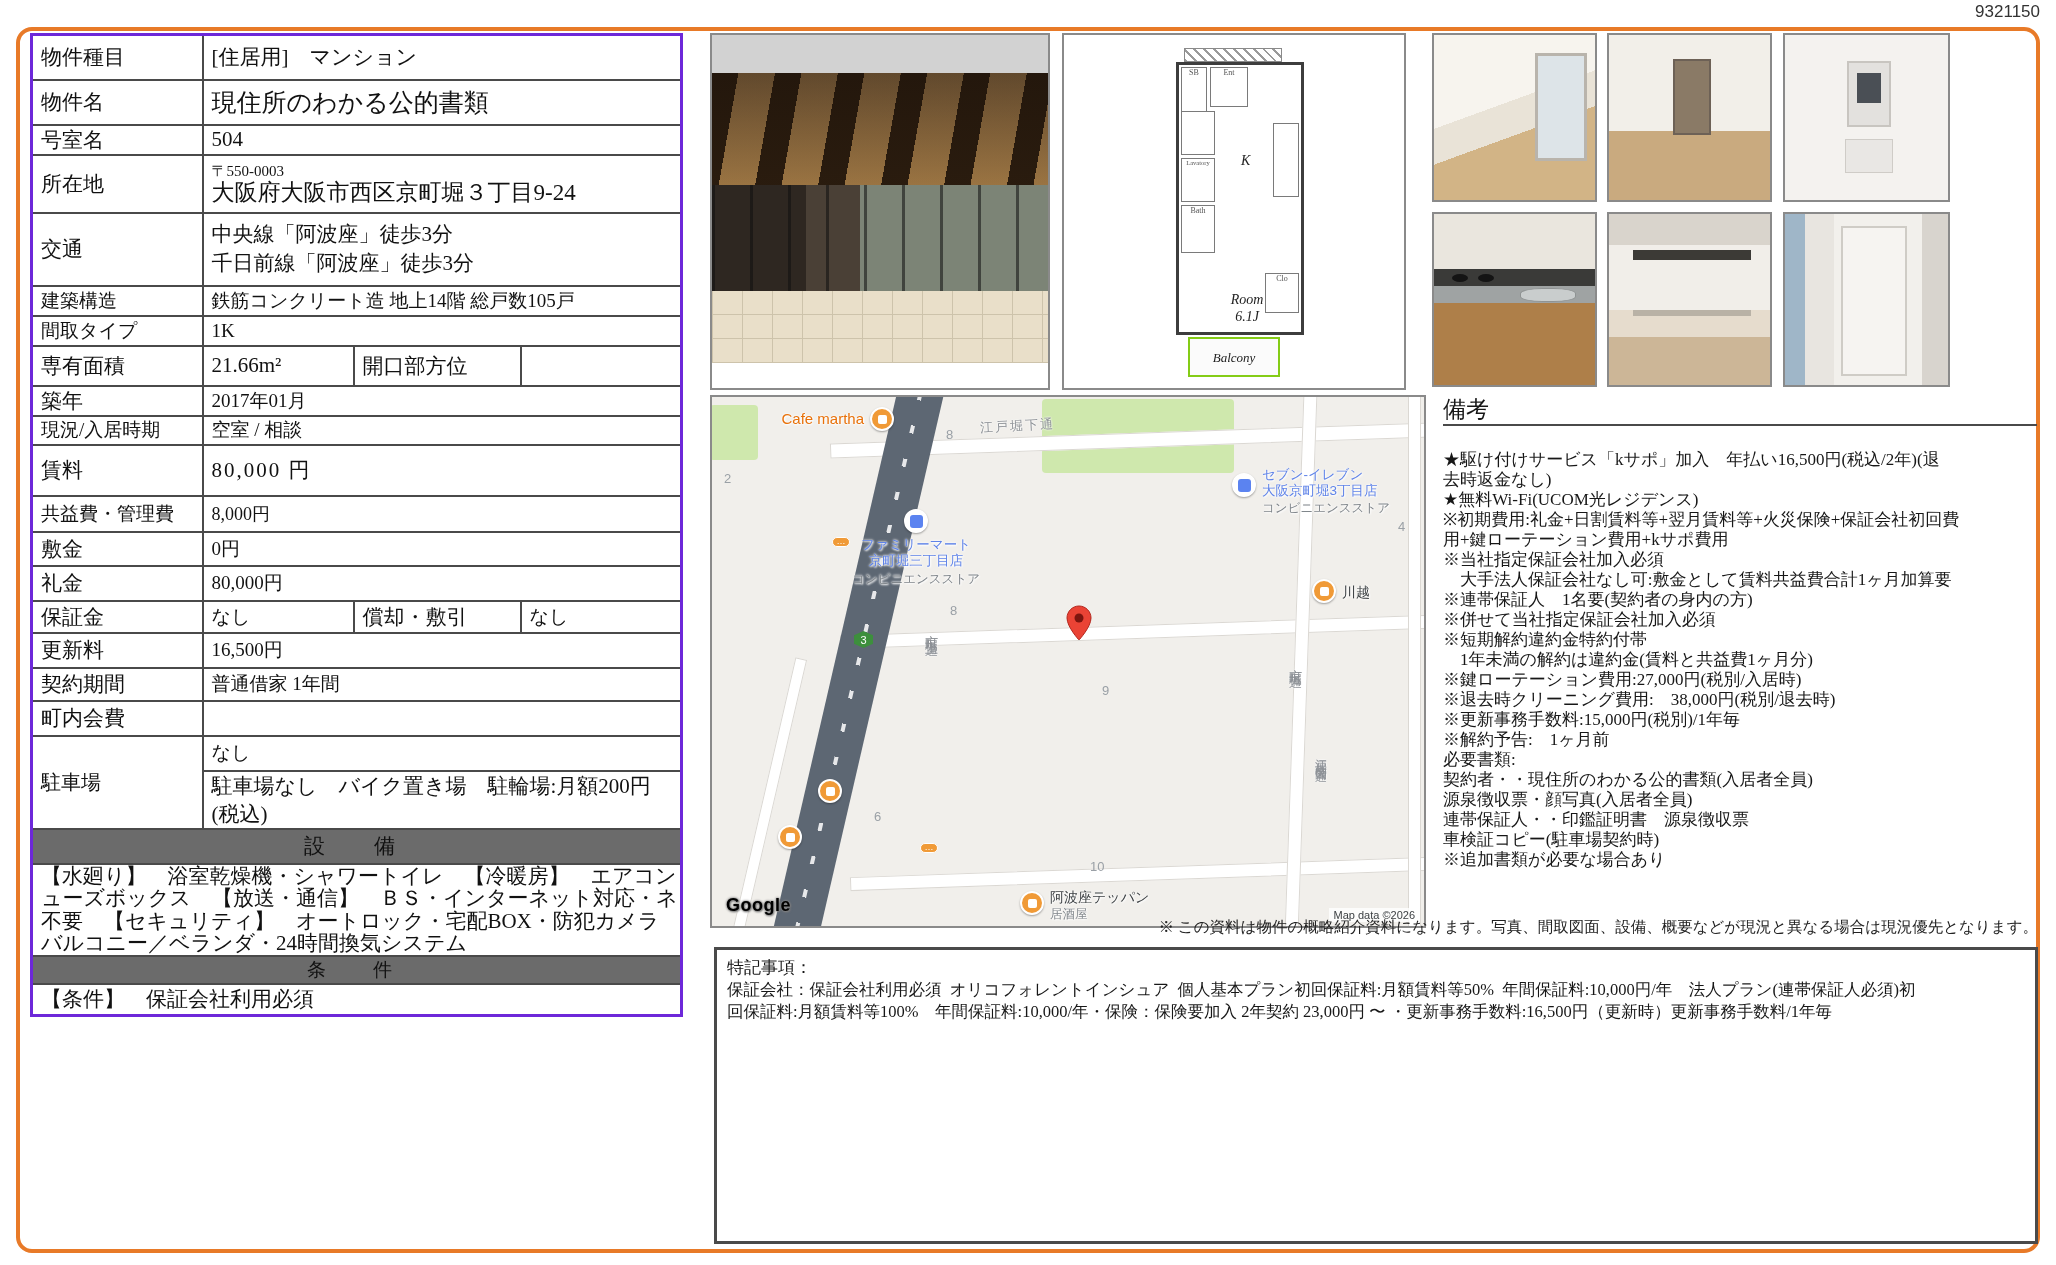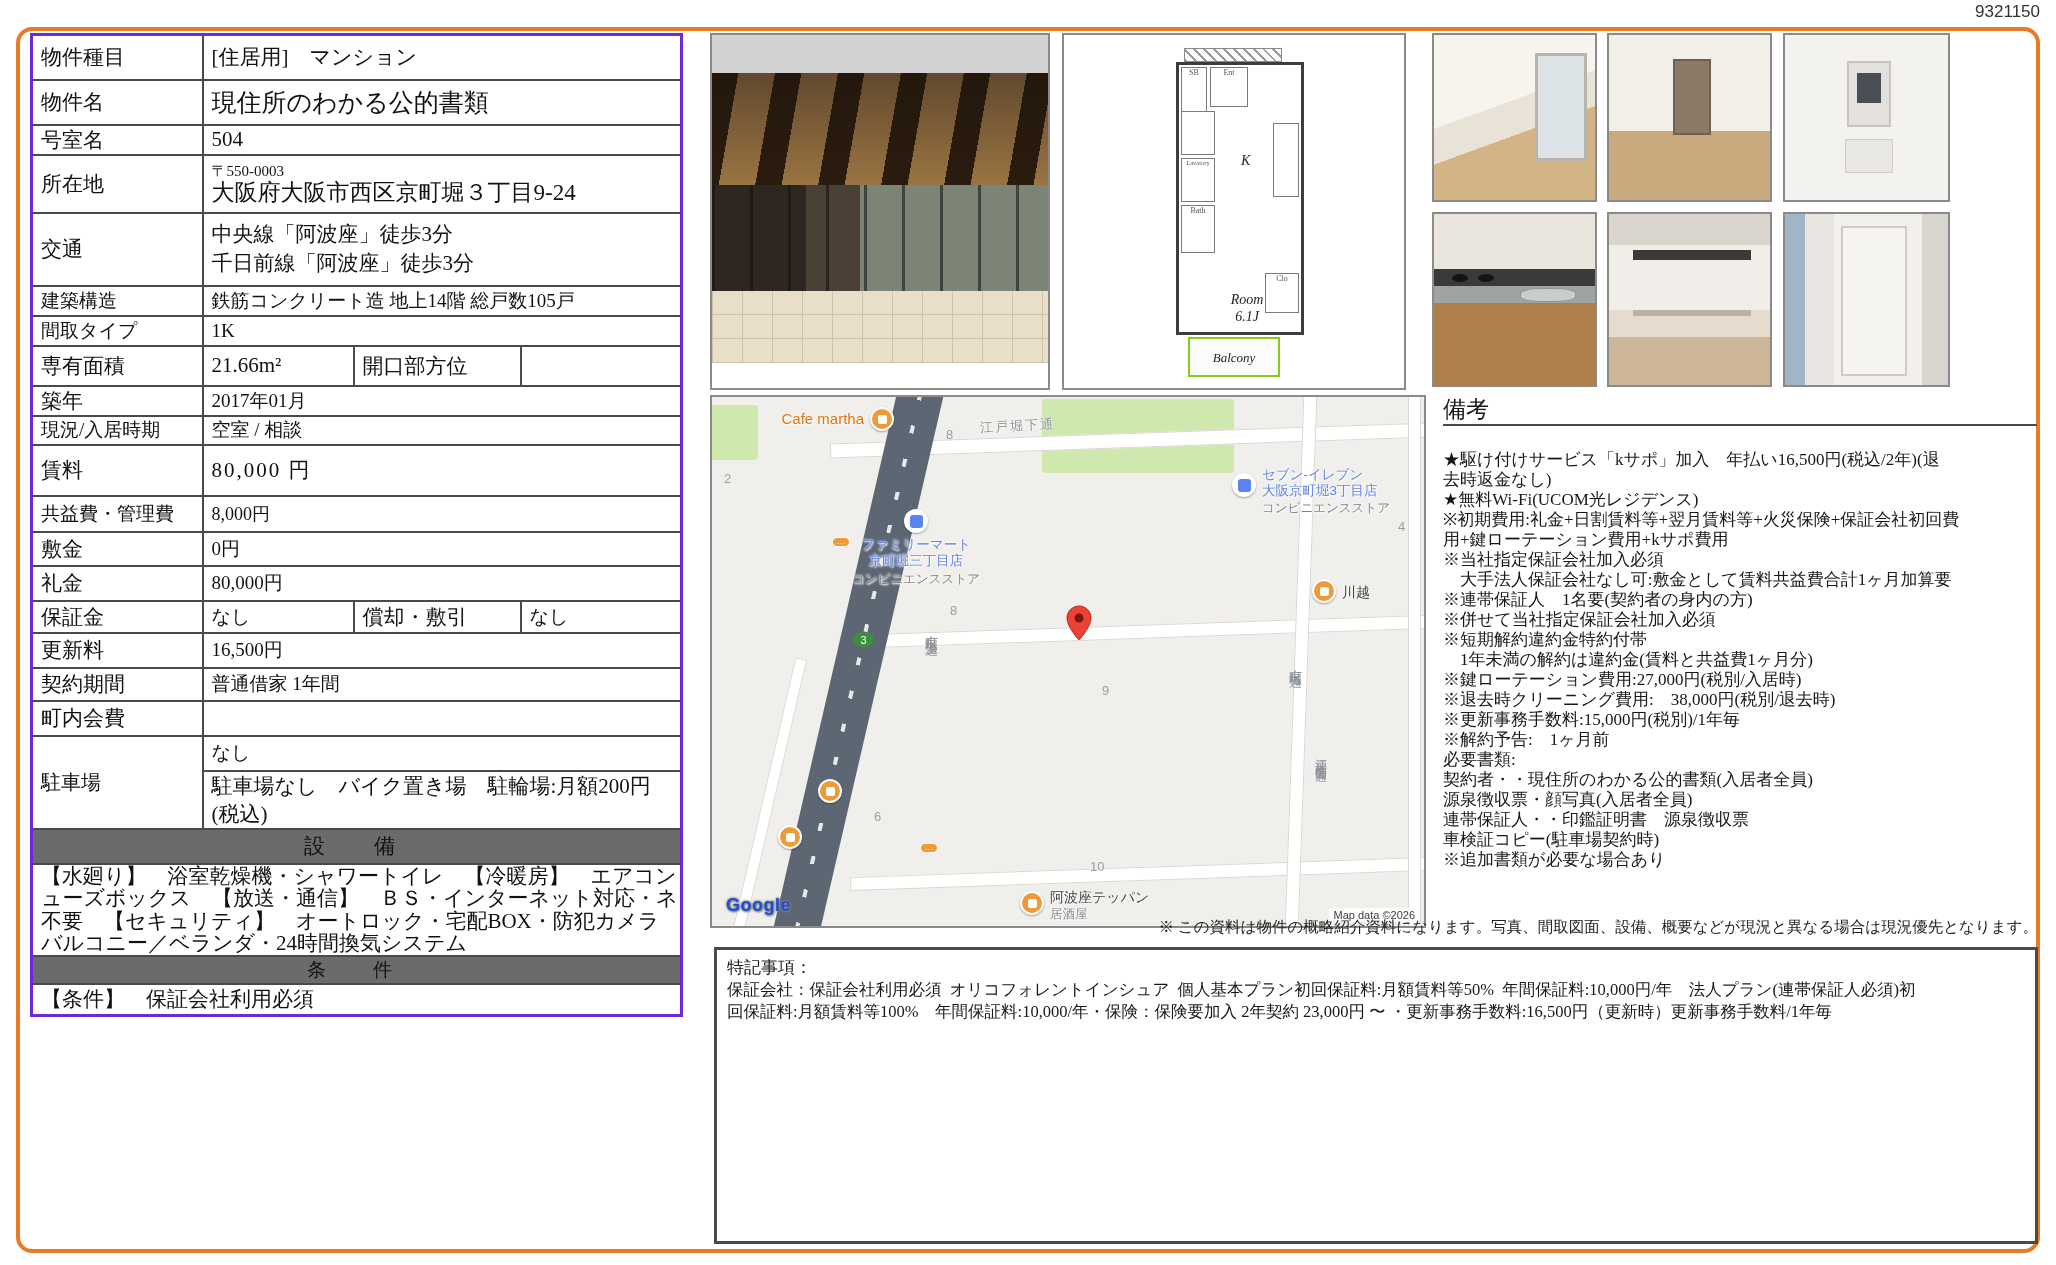--- a/index.html
+++ b/index.html
@@ -69,21 +69,21 @@
   .poi-or i{width:9px;height:9px;border-radius:2px;background:#fff;}
   .ptxt{position:absolute;font-size:13.5px;line-height:16px;
         text-shadow:0 0 2px #fff,0 0 3px #fff,1px 1px 2px #fff;}
   .blue{color:#5f83e8;} .orange{color:#e8710a;font-size:15px;} .gray{color:#80868b;font-size:12.5px;}
   .dark{color:#3c4043;}
   .shield{position:absolute;width:19px;height:17px;background:#3d8f3d;color:#fff;font-size:11px;
           display:flex;align-items:center;justify-content:center;border-radius:3px;
           clip-path:polygon(50% 0,100% 25%,100% 75%,50% 100%,0 75%,0 25%);}
   .dots{position:absolute;background:#f09a37;color:#fff;font-size:9px;line-height:7px;border-radius:5px;
         width:18px;height:10px;text-align:center;border:1px solid #fff;}
-  .glogo{position:absolute;left:14px;top:498px;font-size:18px;font-weight:bold;color:#1d4ed8;
+  .glogo{position:absolute;left:14px;top:498px;font-size:18px;font-weight:bold;color:#000000;
          text-shadow:0 0 2px #8a8a8a,0 0 3px #8a8a8a,1px 1px 2px #777;letter-spacing:.5px;}
   .attr{position:absolute;right:4px;bottom:4px;background:rgba(255,255,255,.78);color:#3c4043;
         font-size:11px;padding:1px 5px;}
   
   .rtitle{left:1443px;top:394px;font-size:23px;}
   .rrule{left:1443px;top:424px;width:594px;height:2px;background:#4a4a4a;}
   .rbody{left:1443px;top:431px;width:600px;font-size:17px;line-height:20px;white-space:pre;margin-top:19px;}
   .disc{left:1100px;top:917px;width:938px;text-align:right;font-size:15.5px;color:#222;}
   .notes{left:714px;top:947px;width:1324px;height:297px;border:3px solid #4a4a4a;padding:6px 10px;}
   .notes .t{font-size:17px;line-height:23px;}

